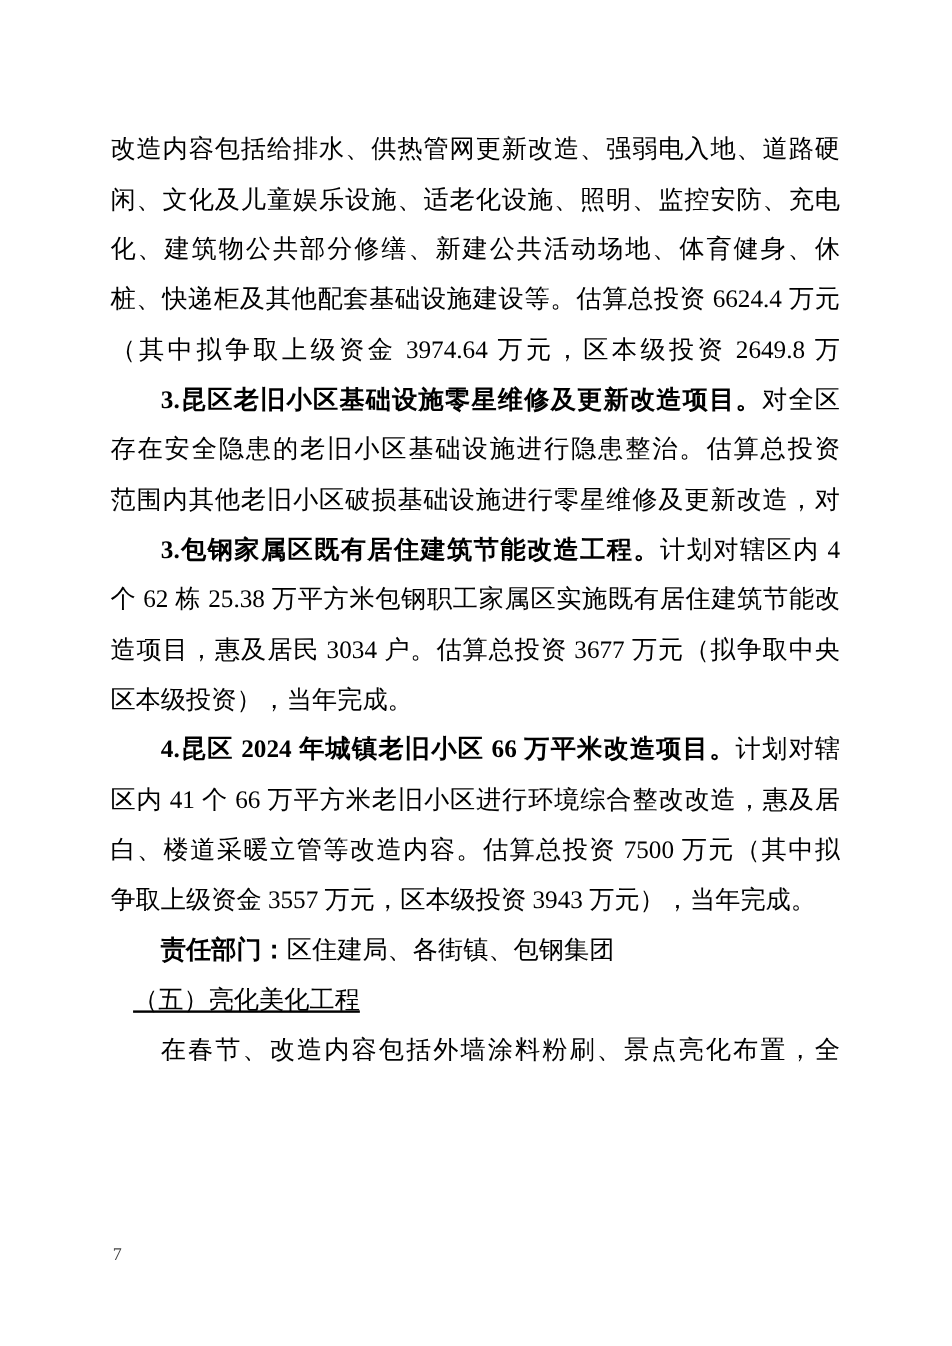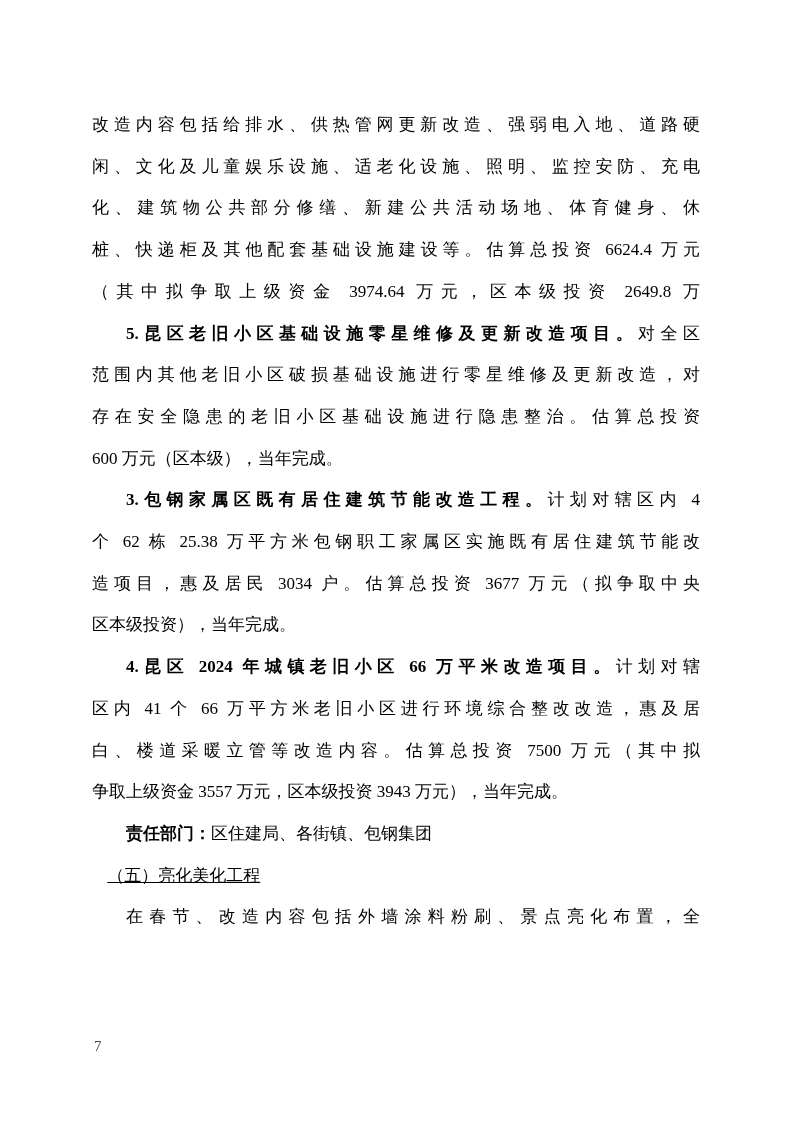--- a/index.html
+++ b/index.html
@@ -14,21 +14,21 @@
     background: #ffffff;
     overflow: hidden;
     font-family: "Liberation Serif", "DejaVu Serif", serif;
     color: #000000;
   }
   .doc-body {
     position: absolute;
     left: 92px;
     top: 104px;
     width: 608px;
-    font-size: 17px;
+    font-size: 21px;
     line-height: 41.7px;
     color: #000000;
   }
   .para {
     margin: 0;
     padding: 0;
   }
   .line {
     text-align: justify;
     text-align-last: left;
@@ -64,24 +64,23 @@
 <div class="page">
   <div class="doc-body">
       <div class="para">
         <div class="line fill"><span class="">改造内容包括给排水、供热管网更新改造、强弱电入地、道路硬</span></div>
         <div class="line fill"><span class="">闲、文化及儿童娱乐设施、适老化设施、照明、监控安防、充电</span></div>
         <div class="line fill"><span class="">化、建筑物公共部分修缮、新建公共活动场地、体育健身、休</span></div>
         <div class="line fill"><span class="">桩、快递柜及其他配套基础设施建设等。估算总投资 6624.4 万元</span></div>
         <div class="line fill"><span class="">（其中拟争取上级资金 3974.64 万元，区本级投资 2649.8 万</span></div>
       </div>
       <div class="para">
-        <div class="line fill indent"><span class="bold">5.昆区老旧小区基础设施零星维修及更新改造项目。</span><span class="">对全区</span></div>
+        <div class="line fill indent"><span class="bold">3.昆区老旧小区基础设施零星维修及更新改造项目。</span><span class="">对全区</span></div>
+        <div class="line fill"><span class="">存在安全隐患的老旧小区基础设施进行隐患整治。估算总投资</span></div>
         <div class="line fill"><span class="">范围内其他老旧小区破损基础设施进行零星维修及更新改造，对</span></div>
-        <div class="line fill"><span class="">存在安全隐患的老旧小区基础设施进行隐患整治。估算总投资</span></div>
-        <div class="line"><span class="">600 万元（区本级），当年完成。</span></div>
       </div>
       <div class="para">
         <div class="line fill indent"><span class="bold">3.包钢家属区既有居住建筑节能改造工程。</span><span class="">计划对辖区内 4</span></div>
         <div class="line fill"><span class="">个 62 栋 25.38 万平方米包钢职工家属区实施既有居住建筑节能改</span></div>
         <div class="line fill"><span class="">造项目，惠及居民 3034 户。估算总投资 3677 万元（拟争取中央</span></div>
         <div class="line"><span class="">区本级投资），当年完成。</span></div>
       </div>
       <div class="para">
         <div class="line fill indent"><span class="bold">4.昆区 2024 年城镇老旧小区 66 万平米改造项目。</span><span class="">计划对辖</span></div>
         <div class="line fill"><span class="">区内 41 个 66 万平方米老旧小区进行环境综合整改改造，惠及居</span></div>

